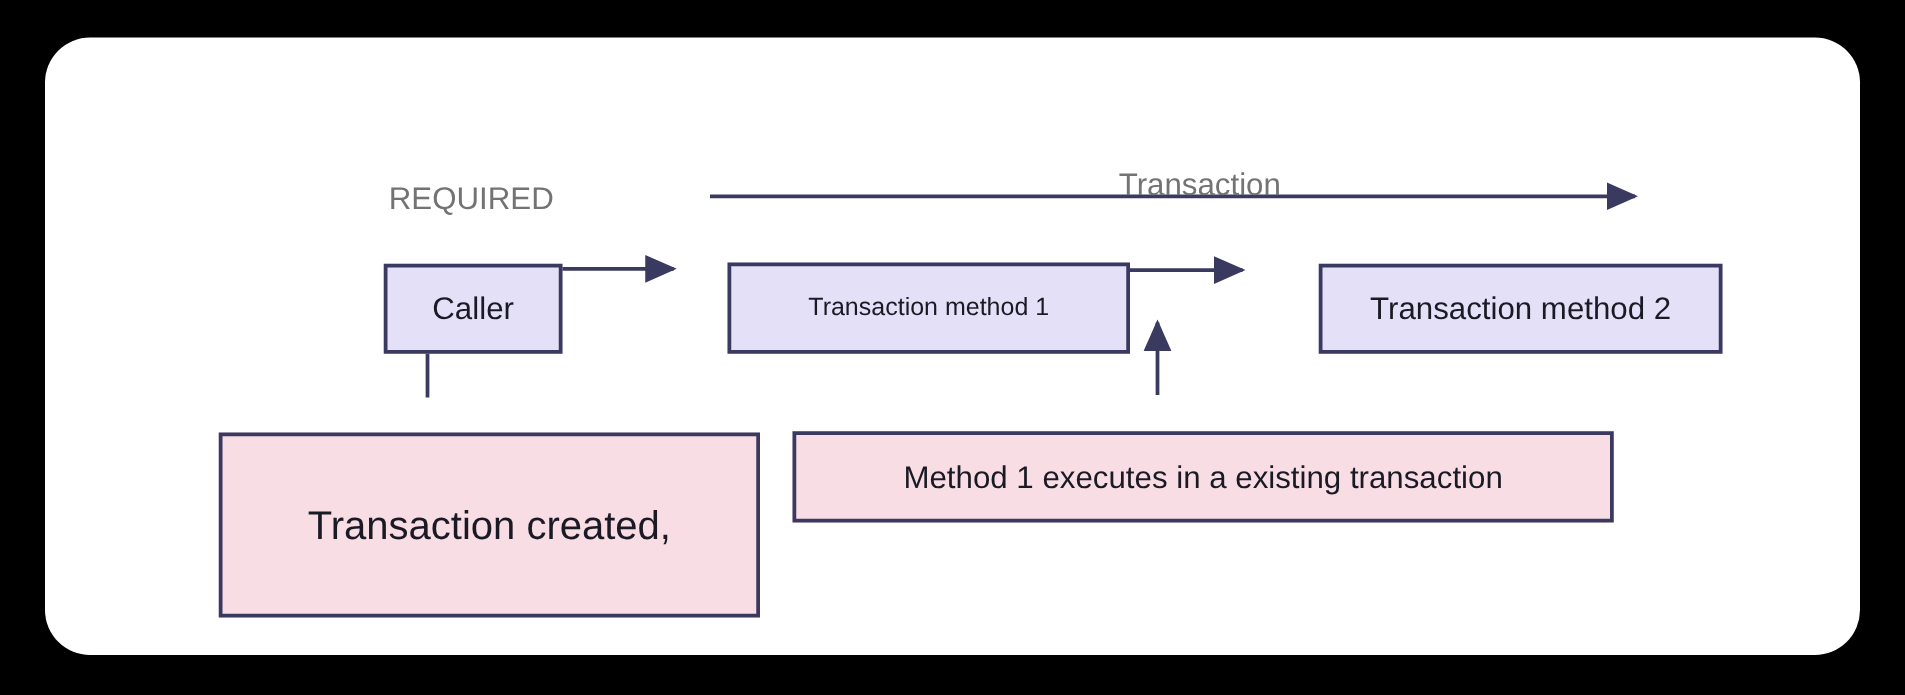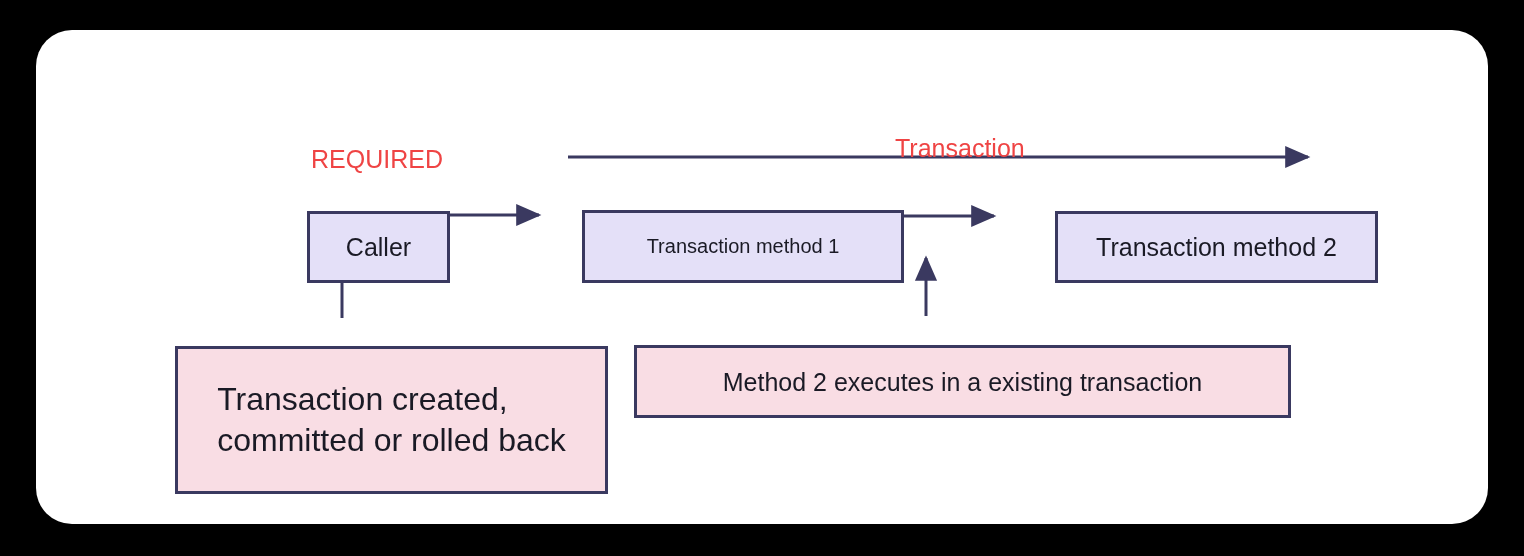--- a/index.html
+++ b/index.html
@@ -28,21 +28,21 @@
     background: #ffffff;
     border-radius: 36px;
   }
   .node {
     position: absolute;
     box-sizing: border-box;
     border: 3px solid #3a3960;
     display: flex;
     align-items: center;
     justify-content: center;
-    text-align: left;
+    text-align: right;
     color: #1a1a25;
     line-height: 1.28;
   }
   .node-purple { background: #e4e0f8; }
   .node-pink   { background: #f9dde4; }
 
   #node-caller {
     left: 271px; top: 181px;
     width: 143px; height: 72px;
     font-size: 25px;
@@ -65,21 +65,21 @@
     padding: 0 10px;
   }
   #note-right {
     left: 598px; top: 315px;
     width: 657px; height: 73px;
     font-size: 25px;
   }
 
   .label {
     position: absolute;
-    color: #ef4444;
+    color: #737373;
     font-size: 25px;
     white-space: nowrap;
   }
   #label-required { left: 275px; top: 115px; }
   #label-transaction { left: 859px; top: 104px; }
 
   svg { display: block; overflow: visible; }
 </style>
 </head>
 <body>
@@ -127,22 +127,21 @@
       <span>Transaction method 1</span>
     </div>
 
     <div class="node node-purple" id="node-method2">
       <span>Transaction method 2</span>
     </div>
 
     <div class="node node-pink" id="note-left">
       <div>
         <div>Transaction created,</div>
-        <div>committed or rolled back</div>
       </div>
     </div>
 
     <div class="node node-pink" id="note-right">
-      <span>Method 2 executes in a existing transaction</span>
+      <span>Method 1 executes in a existing transaction</span>
     </div>
 
   </div>
 </div>
 
 </body></html>

